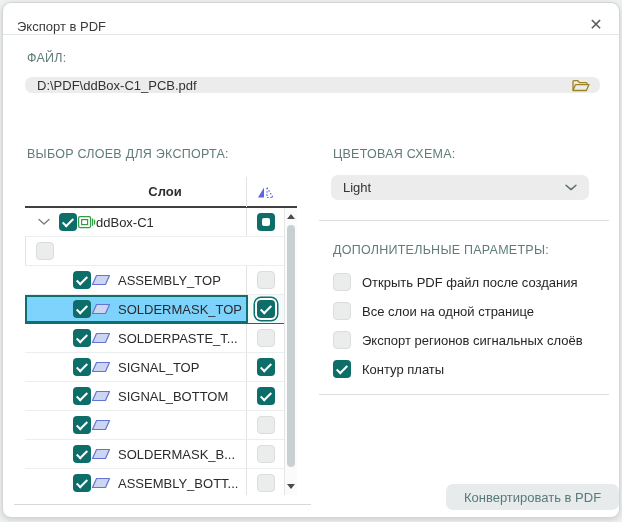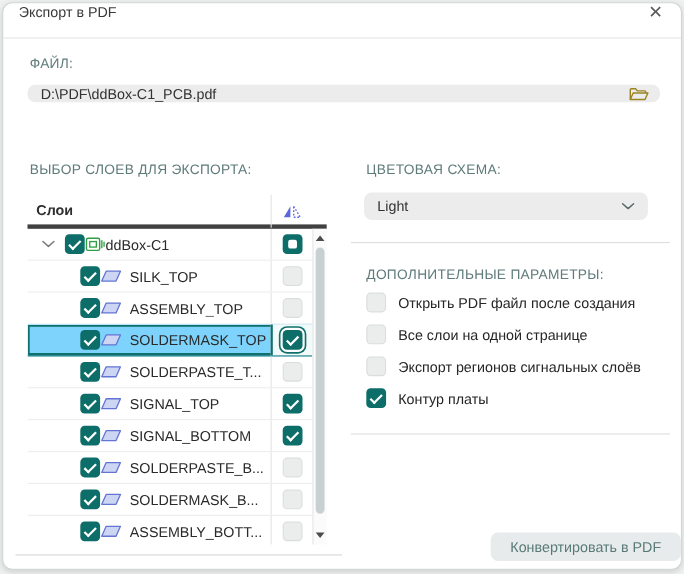--- a/index.html
+++ b/index.html
@@ -1,35 +1,35 @@
 <!DOCTYPE html>
 <html><head>
 <meta charset="utf-8">
 <style>
   html,body{margin:0;padding:0;background:#e9ebec;font-family:"Liberation Sans",sans-serif;}
   .stage{position:relative;width:622px;height:522px;background:#eff1f1;overflow:hidden;}
   .dialog{position:absolute;left:2px;top:2px;width:616px;height:514px;background:#fff;
     border:1px solid #d2d6d7;border-radius:9px;box-shadow:0 2px 6px rgba(0,0,0,.14);}
   
-  .titlebar{position:absolute;left:0;top:0;right:0;height:32px;display:flex;align-items:flex-start;
+  .titlebar{position:absolute;left:0;top:0;right:0;height:32px;display:flex;align-items:flex-end;
     padding:0 14px;border-bottom:1px solid #e3e5e6;box-sizing:border-box;}
   .title{font-size:13px;color:#3a3a3a;}
   .close{margin-left:auto;width:18px;height:18px;display:flex;align-items:center;justify-content:center;
     color:#5c5c5c;font-size:16px;line-height:1;cursor:pointer;}
   
   .slabel{position:absolute;font-size:12.5px;color:#5f7c7a;letter-spacing:.25px;}
   
   .fileinput{position:absolute;left:22px;top:74px;width:575px;height:16px;background:#ececec;
     border-radius:7px;display:flex;align-items:center;padding:0 10px 0 12px;box-sizing:border-box;}
   .filepath{font-size:13px;color:#333;flex:1;white-space:nowrap;overflow:hidden;}
   .fbtn{width:20px;height:18px;display:flex;align-items:center;justify-content:center;cursor:pointer;}
   
   .ltable{position:absolute;left:22px;top:174px;width:272px;height:320px;box-sizing:border-box;}
-  .lhead{position:relative;height:31px;border-bottom:4px solid #404040;box-sizing:border-box;
-    display:flex;align-items:center;}
+  .lhead{position:relative;height:31px;border-bottom:2px solid #404040;box-sizing:border-box;
+    display:flex;align-items:center;justify-content:center;}
   .lhead .hname{font-size:13px;font-weight:700;color:#2e2e2e;padding-left:8px;}
   .hmirror{position:absolute;left:221px;top:0;width:38px;height:30px;display:flex;align-items:center;
     justify-content:center;border-left:1px solid #e2e4e4;box-sizing:border-box;}
   .lbody{position:relative;height:287px;width:259px;overflow:hidden;}
   .trow{display:flex;height:29px;box-sizing:border-box;border-bottom:1px solid #ecedee;align-items:stretch;}
   .cell-name{flex:1;display:flex;align-items:center;overflow:hidden;box-sizing:border-box;}
   .cell-name.root{padding-left:13px;}
   .cell-name.child{padding-left:48px;}
   .cell-mirror{width:38px;display:flex;align-items:center;justify-content:center;
     border-left:1px solid #e2e4e4;box-sizing:border-box;}
@@ -55,21 +55,21 @@
     border-left:4px solid transparent;border-right:4px solid transparent;border-bottom:5px solid #4c4c4c;}
   .sarrow-down{position:absolute;left:2px;bottom:6px;width:0;height:0;
     border-left:4px solid transparent;border-right:4px solid transparent;border-top:5px solid #4c4c4c;}
   .sthumb{position:absolute;left:2px;top:17px;width:8px;height:242px;background:#c9d0d2;border-radius:4px;}
   .leftdivider{position:absolute;left:11px;top:501px;width:297px;height:1px;background:#d6d9da;}
   
   .dropdown{position:absolute;left:328px;top:172px;width:258px;height:25px;background:#ececec;
     border-radius:7px;display:flex;align-items:center;padding:0 12px;box-sizing:border-box;cursor:pointer;}
   .dropdown .dval{font-size:13px;color:#333;flex:1;}
   .rdiv{position:absolute;left:316px;width:290px;height:1px;background:#dcdfdf;}
-  .opts{position:absolute;left:330px;top:263px;display:flex;flex-direction:column;gap:11px;text-align:right;}
+  .opts{position:absolute;left:330px;top:270px;display:flex;flex-direction:column;gap:11px;text-align:right;}
   .optrow{display:flex;align-items:center;height:18px;}
   .optrow .olabel{font-size:13px;color:#262626;margin-left:11px;white-space:nowrap;}
   
   .convert{position:absolute;left:443px;top:481px;width:173px;height:26px;background:#e8ebeb;
     border:none;border-radius:7px;font-family:"Liberation Sans",sans-serif;font-size:13px;color:#587a79;
     display:flex;align-items:center;justify-content:center;cursor:pointer;}
 </style>
 </head>
 <body>
 
@@ -117,27 +117,20 @@
                 <rect x="4.6" y="5.6" width="6" height="5" fill="none" stroke="#2f9e44" stroke-width="1.2"></rect>
                 <path d="M15.6 4.5v7.2 M17.6 5.8v4.6" fill="none" stroke="#2f9e44" stroke-width="1.2"></path>
               </svg>
               <span class="lname">ddBox-C1</span>
             </div>
             <div class="cell-mirror">
               <span class="cb on ind"></span>
             </div>
           </div>
           <div class="trow">
-            <div class="cell-name child">
-              <span class="cb on"></span>
-              <svg class="tico" width="20" height="14" viewBox="0 0 20 14">
-                <polygon points="5.5,2.5 18.5,2.5 14.5,11.5 1.5,11.5" fill="#ccd6f2" stroke="#6474d4" stroke-width="1.2" stroke-linejoin="round"></polygon>
-              </svg>
-              <span class="lname">SILK_TOP</span>
-            </div>
             <div class="cell-mirror">
               <span class="cb off"></span>
             </div>
           </div>
           <div class="trow">
             <div class="cell-name child">
               <span class="cb on"></span>
               <svg class="tico" width="20" height="14" viewBox="0 0 20 14">
                 <polygon points="5.5,2.5 18.5,2.5 14.5,11.5 1.5,11.5" fill="#ccd6f2" stroke="#6474d4" stroke-width="1.2" stroke-linejoin="round"></polygon>
               </svg>
@@ -194,21 +187,20 @@
             <div class="cell-mirror">
               <span class="cb on"></span>
             </div>
           </div>
           <div class="trow">
             <div class="cell-name child">
               <span class="cb on"></span>
               <svg class="tico" width="20" height="14" viewBox="0 0 20 14">
                 <polygon points="5.5,2.5 18.5,2.5 14.5,11.5 1.5,11.5" fill="#ccd6f2" stroke="#6474d4" stroke-width="1.2" stroke-linejoin="round"></polygon>
               </svg>
-              <span class="lname">SOLDERPASTE_B...</span>
             </div>
             <div class="cell-mirror">
               <span class="cb off"></span>
             </div>
           </div>
           <div class="trow">
             <div class="cell-name child">
               <span class="cb on"></span>
               <svg class="tico" width="20" height="14" viewBox="0 0 20 14">
                 <polygon points="5.5,2.5 18.5,2.5 14.5,11.5 1.5,11.5" fill="#ccd6f2" stroke="#6474d4" stroke-width="1.2" stroke-linejoin="round"></polygon>

